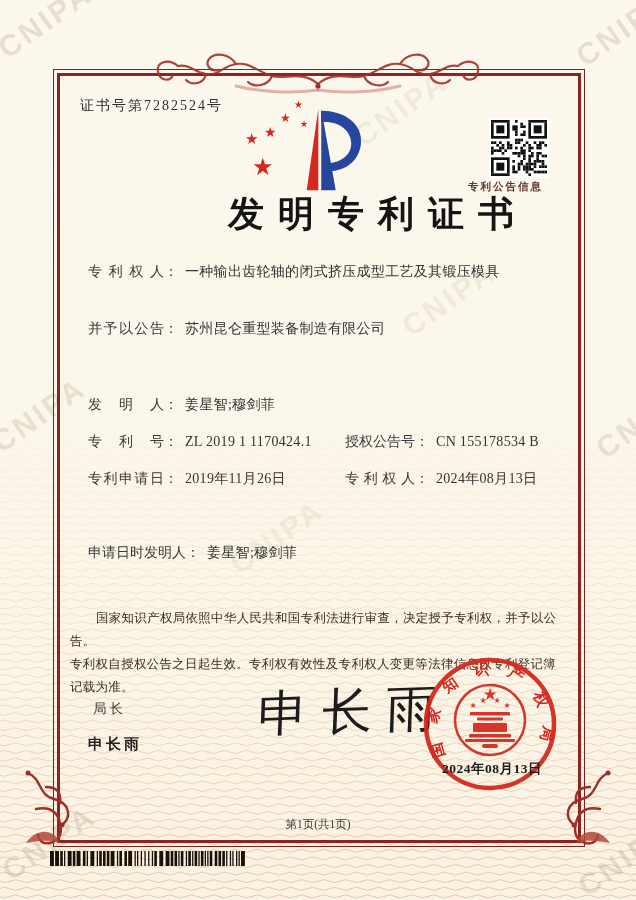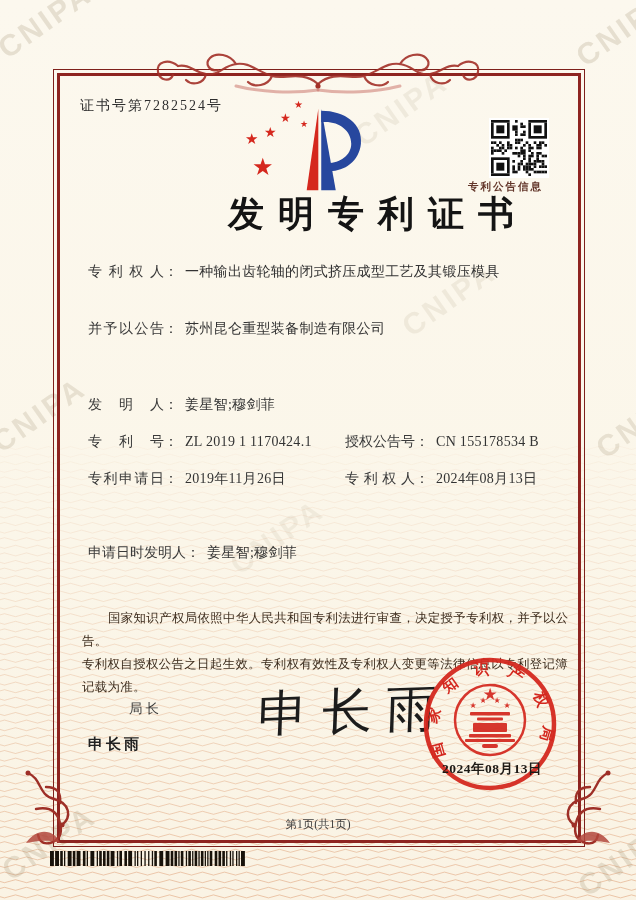--- a/index.html
+++ b/index.html
@@ -28,23 +28,23 @@
   .title{position:absolute;left:53px;top:190px;width:636px;text-align:center;
          font-size:36px;font-weight:bold;letter-spacing:14px;text-indent:14px;color:#141414;}
   .row{position:absolute;left:88px;right:50px;font-size:14px;}
   .lbl{display:inline-block;width:76px;text-align:justify;text-align-last:justify;
        text-justify:inter-character;color:#3a3a3a;vertical-align:top;}
   .lbl.w7{width:98px;}
   .col2{position:absolute;left:257px;top:0;}
   .col2 .lbl{width:70px;}
   .val{margin-left:7px;letter-spacing:0.3px;color:#333;}
   .notice{position:absolute;left:70px;top:607px;width:496px;font-size:12.4px;
-          line-height:23px;color:#3b2b1c;letter-spacing:0.4px;margin-left:12px;}
+          line-height:23px;color:#3b2b1c;letter-spacing:0.4px;}
   .notice .l1{text-indent:26px;}
-  .officer-title{position:absolute;left:93px;top:700px;font-size:13.5px;letter-spacing:3px;color:#3a3a3a;margin-left:36px;}
+  .officer-title{position:absolute;left:93px;top:700px;font-size:13.5px;letter-spacing:3px;color:#3a3a3a;}
   .officer-name{position:absolute;left:88px;top:735px;font-size:15px;font-weight:bold;letter-spacing:3px;color:#222;}
   .signature{position:absolute;left:258px;top:678px;font-size:50px;letter-spacing:14px;
              color:#1c1c1c;transform:rotate(-2deg) skewX(-4deg);z-index:6;
              font-family:"DejaVu Serif",serif;}
   .seal{position:absolute;left:418px;top:650px;width:144px;height:144px;z-index:7;}
   .sealdate{position:absolute;left:420px;top:760px;width:144px;text-align:center;
             font-size:13.5px;font-weight:bold;color:#1d1a16;letter-spacing:0.5px;z-index:8;}
   .footer{position:absolute;left:53px;top:817px;width:530px;text-align:center;
           font-size:11.5px;color:#3c3c3c;z-index:6;}
   #barcode{position:absolute;left:50px;top:851px;width:196px;height:15px;z-index:6;}

